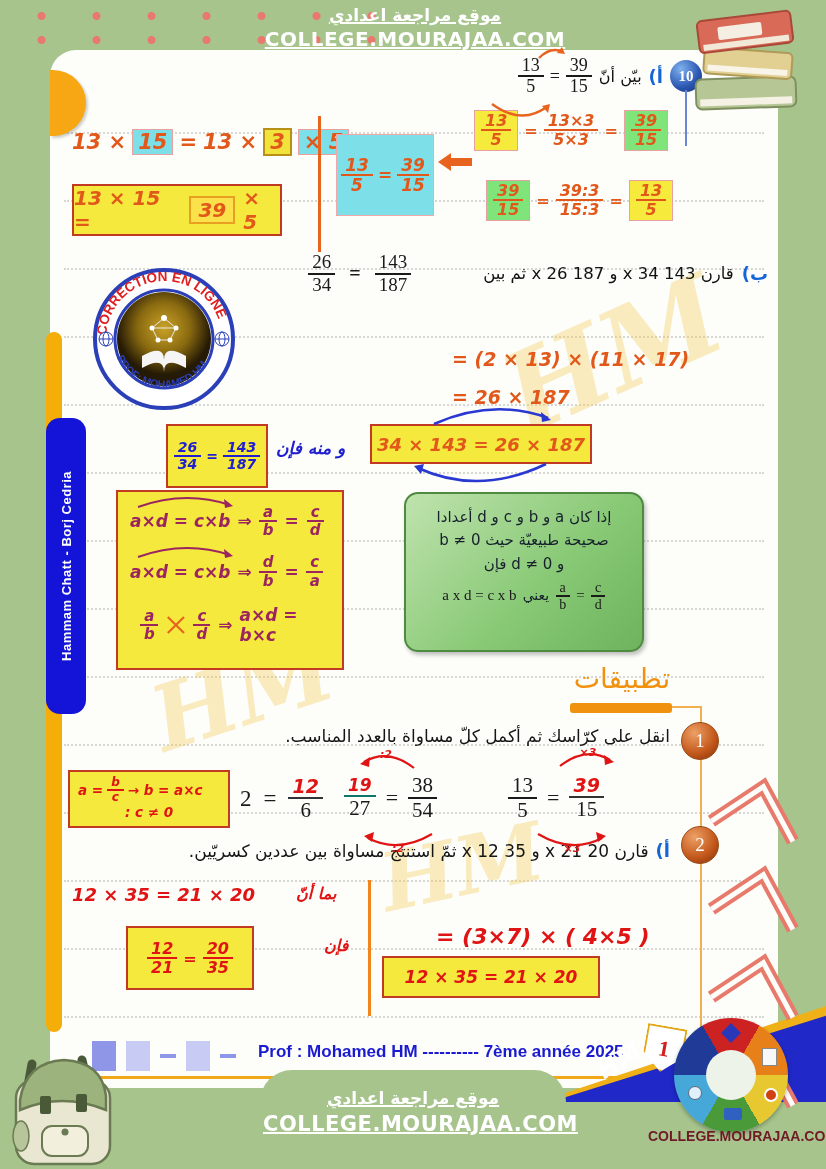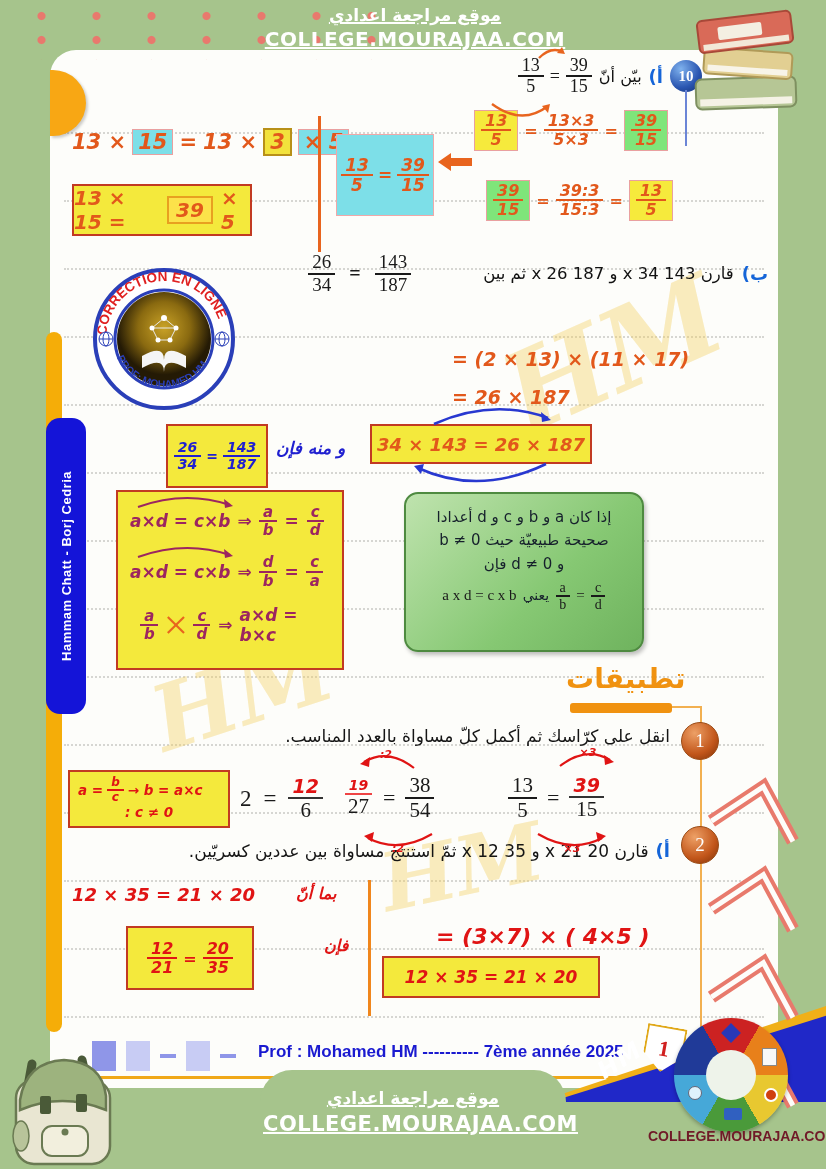--- a/index.html
+++ b/index.html
@@ -121,21 +121,21 @@
   </svg>
 
   <div class="abs z3 flex hw o" style="left:72px;top:128px;gap:6px;font-size:21px">
     <span>13 ×</span>
     <span class="hl-cy">15</span>
     <span>=</span>
     <span>13 ×</span>
     <span style="background:#f2e23c;border:2px solid #b89018;padding:0 5px">3</span>
     <span class="hl-cy">× 5</span>
   </div>
-  <div class="abs z3 ybox flex" style="left:72px;top:184px;width:180px;height:52px;gap:8px;justify-content:center">
+  <div class="abs z3 ybox flex" style="left:72px;top:184px;width:210px;height:52px;gap:8px;justify-content:center">
     <span class="hw o" style="font-size:20px">13 × 15 =</span>
     <span class="hw o" style="font-size:20px;background:#fce24a;border:2px solid #e8a020;padding:0 7px">39</span>
     <span class="hw o" style="font-size:20px">× 5</span>
   </div>
   <div class="abs z3" style="left:318px;top:116px;width:3px;height:136px;background:#e8641e"></div>
 
   <div class="abs z3 flex" style="left:336px;top:134px;width:96px;height:80px;background:#7ddfe8;
        border:1px solid #f0a8a8;gap:5px;justify-content:center">
     <span class="fr hw o" style="font-size:17px">
       <span class="n">13</span>
@@ -345,21 +345,21 @@
       </span>
       <span class="print">=</span>
       <span class="fr print" style="font-size:14px">
         <span class="n">c</span>
         <span class="d">d</span>
       </span>
     </div>
   </div>
 
   <div class="abs z3" style="left:566px;top:662px;width:112px;text-align:center;color:#f09210;
-       font-weight:bold;font-size:28px">تطبيقات</div>
+       font-weight:normal;font-size:28px">تطبيقات</div>
   <div class="abs z3" style="left:570px;top:703px;width:102px;height:10px;background:#f09210;border-radius:3px"></div>
   <div class="abs z3" style="left:672px;top:706px;width:30px;height:2px;background:#f2b050"></div>
   <div class="abs z3" style="left:700px;top:708px;width:2px;height:338px;background:#f2b050"></div>
 
   <div class="abs z3 ncirc" style="left:681px;top:722px">1</div>
   <div class="abs z3 rtl nowrap" style="left:96px;top:726px;width:574px;font-size:17px;color:#151515;text-align:right">انقل على كرّاسك ثم أكمل كلّ مساواة بالعدد المناسب.</div>
 
   <div class="abs z3 ybox hw r" style="left:68px;top:770px;width:162px;height:58px;padding:4px 8px;
        font-size:13.5px;line-height:1.25">
     <div class="flex ltr" style="gap:4px">
@@ -377,21 +377,21 @@
     <span class="print" style="font-size:23px">2</span>
     <span class="print" style="font-size:23px">=</span>
     <span class="fr">
       <span class="n hw r" style="font-size:19px;border-bottom:2px solid #333">12</span>
       <span class="d print" style="font-size:21px">6</span>
     </span>
   </div>
 
   <div class="abs z3 flex ltr" style="left:344px;top:774px;gap:10px">
     <span class="fr">
-      <span class="n hw r" style="font-size:14px;border-bottom:2px solid #ef4444">19</span>
+      <span class="n hw r" style="font-size:17px;border-bottom:2px solid #0f766e">19</span>
       <span class="d print" style="font-size:21px">27</span>
     </span>
     <span class="print" style="font-size:22px">=</span>
     <span class="fr print" style="font-size:21px">
       <span class="n">38</span>
       <span class="d">54</span>
     </span>
   </div>
   <svg class="abs z4" style="left:352px;top:746px" width="70" height="28" viewBox="0 0 70 28">
     <path d="M62,22 Q36,2 12,16" fill="none" stroke="#e01414" stroke-width="2.2"></path>

